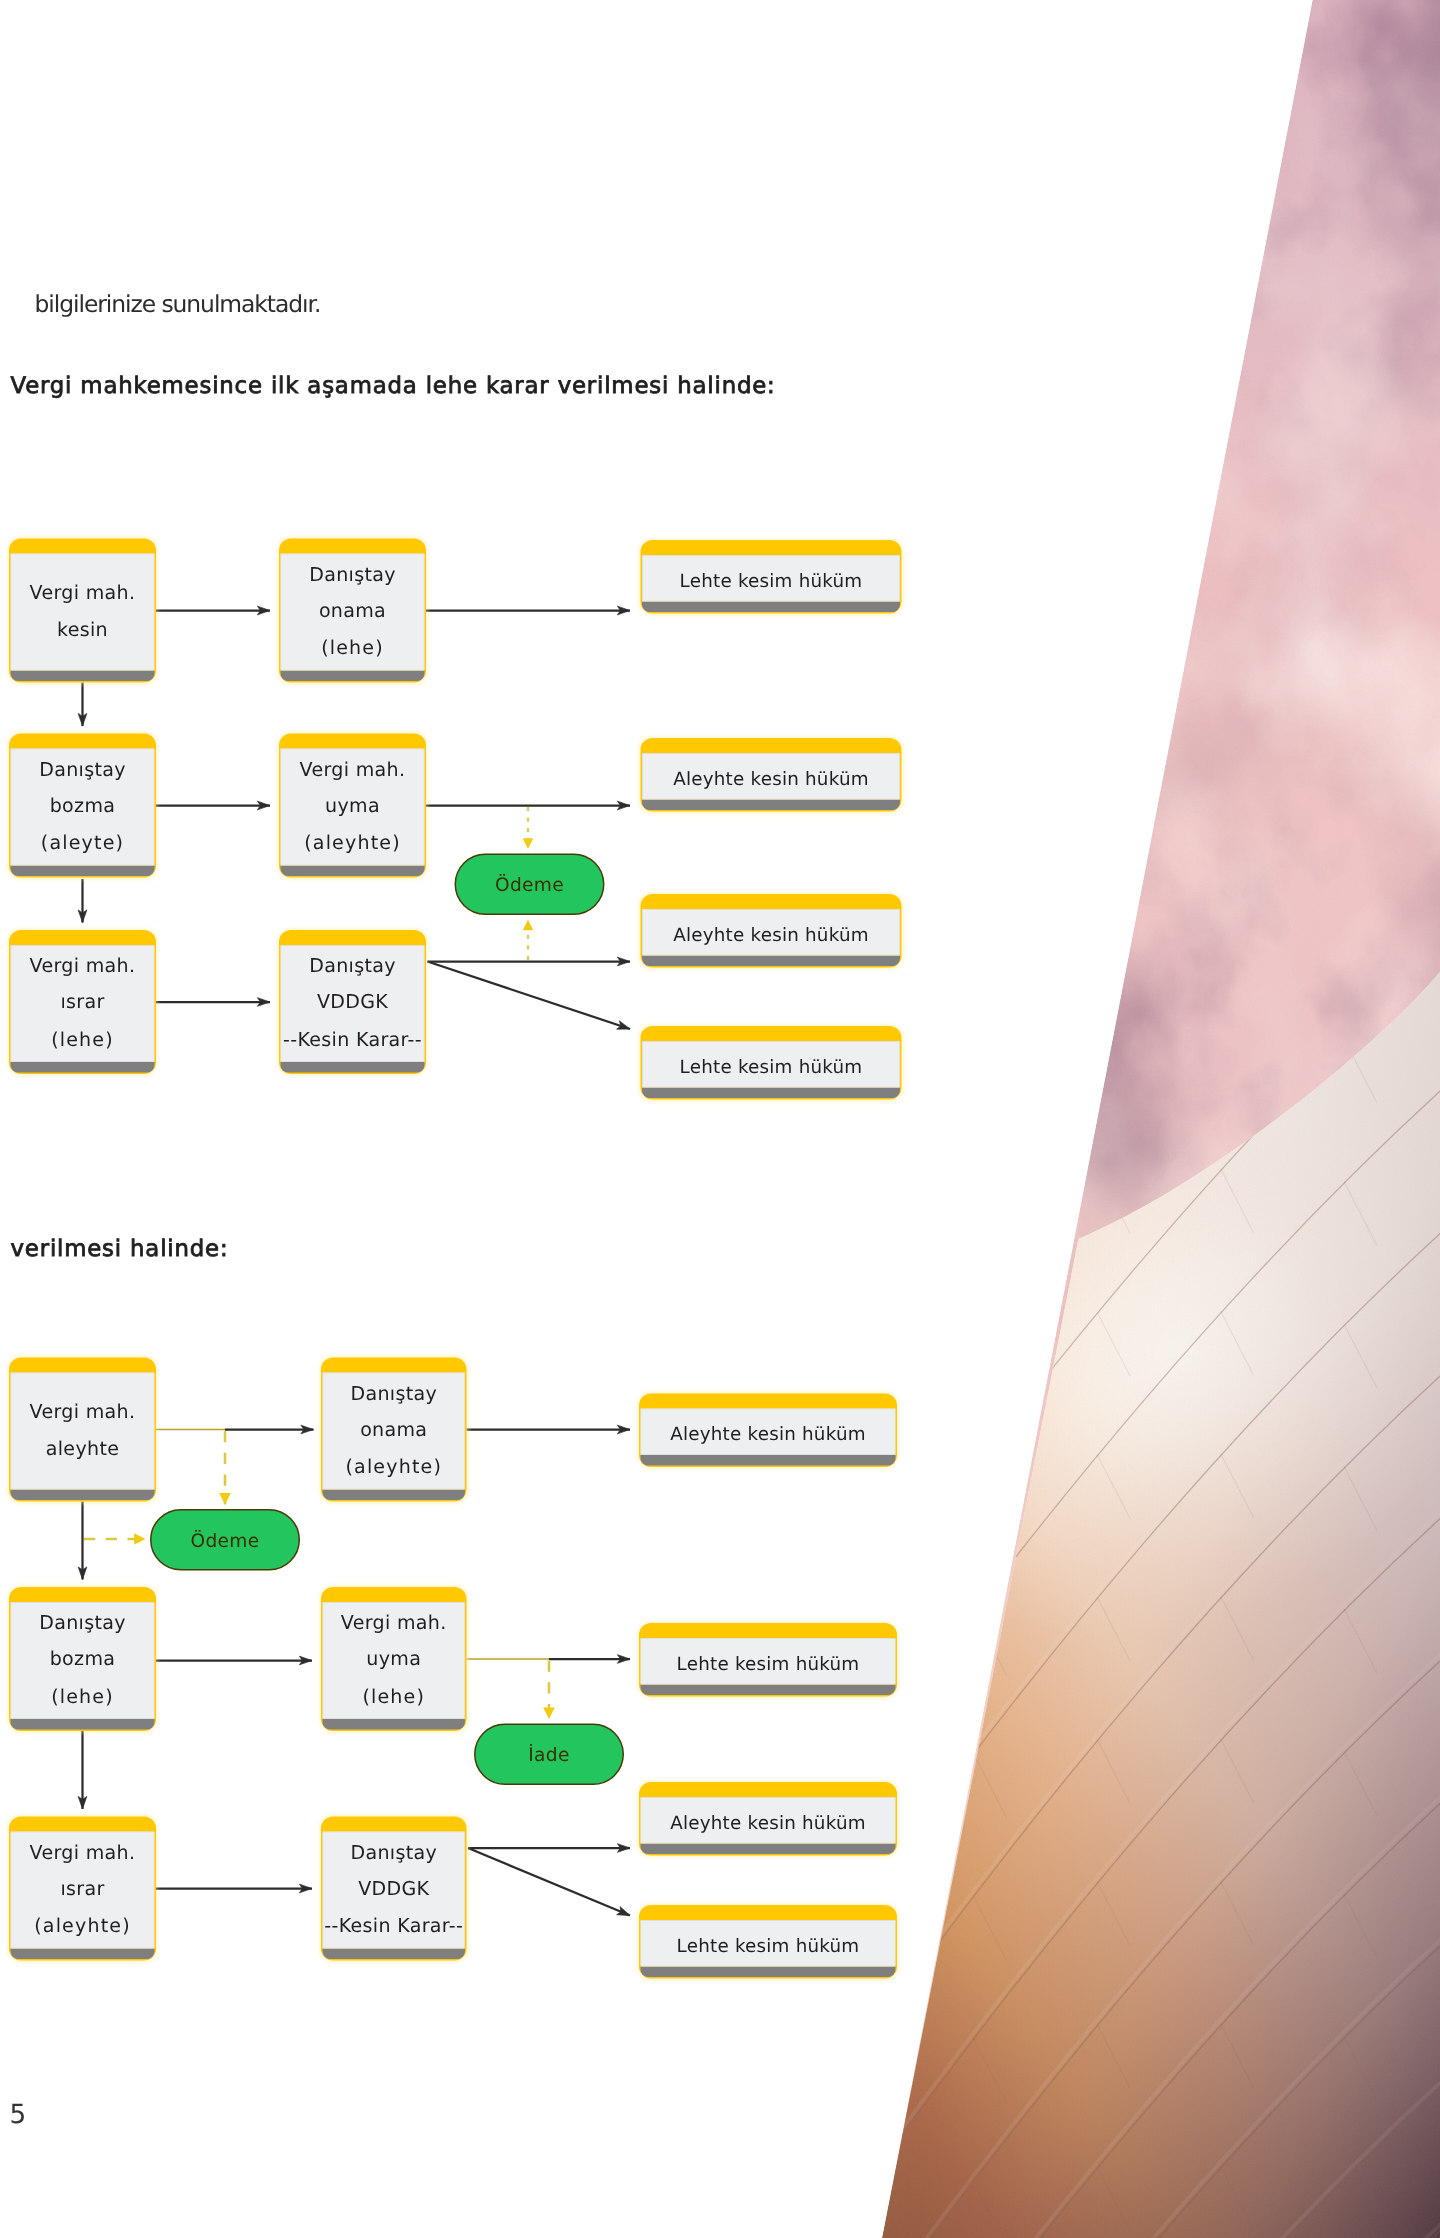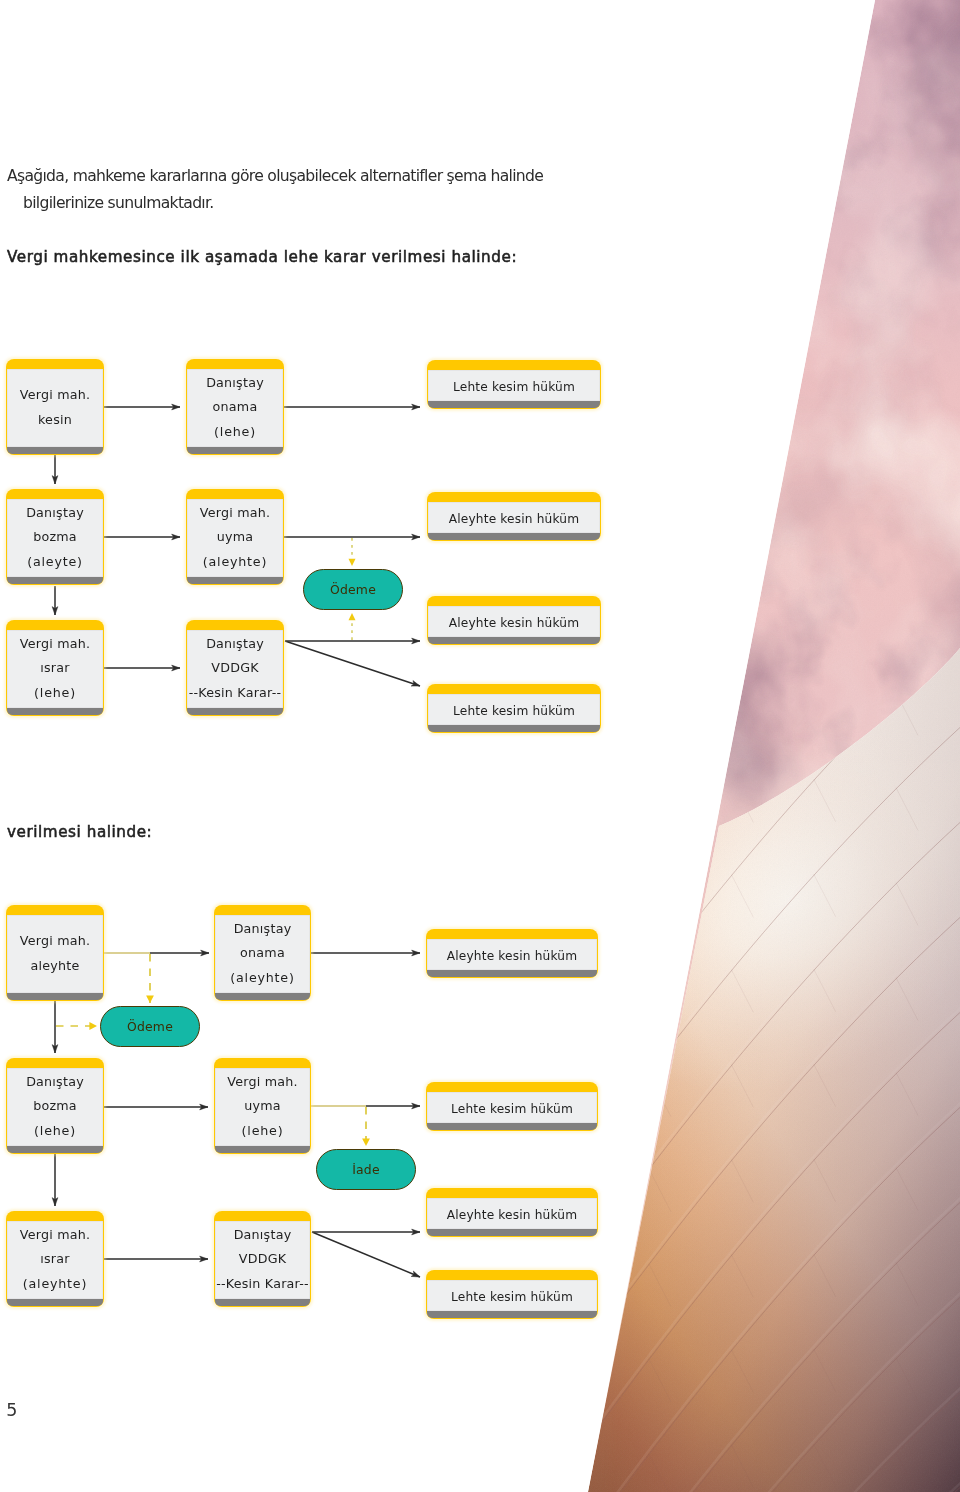--- a/index.html
+++ b/index.html
@@ -20,21 +20,21 @@
   .node > .inner{position:absolute;left:1.3px;right:1.3px;top:9.5px;bottom:8.5px;
         background:#eeeff0;border-radius:0.5px;
         display:flex;flex-direction:column;align-items:center;justify-content:center;
         box-shadow:inset 0 0 0 0.5px #dcdcde;}
   .node > .shade{position:absolute;left:1.3px;right:1.3px;bottom:1.5px;height:7px;background:#807f7f;
         border-bottom-left-radius:5px;border-bottom-right-radius:5px;}
   .node .line{font-family:"DejaVu Sans",sans-serif;font-size:12.7px;color:#1f1f1f;white-space:pre;line-height:24.6px;letter-spacing:0.22px;}
   .node .line.paren{letter-spacing:0.78px;}
   .node.wide .line{font-size:12.2px;line-height:16px;letter-spacing:0.15px;position:relative;top:2px;}
 
-  .oval{position:absolute;box-sizing:border-box;background:#14b8a6;border:1.4px solid #4a3a06;
+  .oval{position:absolute;box-sizing:border-box;background:#22c55e;border:1.4px solid #4a3a06;
         border-radius:999px;display:flex;align-items:center;justify-content:center;
         font-family:"DejaVu Sans",sans-serif;font-size:12.4px;color:#3c2f05;letter-spacing:0.2px;}
 
   svg.ov{position:absolute;left:0;top:0;width:960px;height:1492px;pointer-events:none;}
 </style>
 </head>
 <body>
 
 <div id="page">
   <div id="bg">
@@ -485,21 +485,20 @@
       <g>
         <line x1="312" y1="1232" x2="420" y2="1232" stroke="#2c2c2c" stroke-width="1.5"></line>
         <polygon fill="#2c2c2c" stroke="#2c2c2c" stroke-width="0.45" stroke-linejoin="round" points="0,0 -8.4,-2.9 -6.4,0 -8.4,2.9" transform="translate(420,1232) rotate(0)"></polygon>
       </g>
       <g>
         <line x1="312" y1="1232" x2="420" y2="1277" stroke="#2c2c2c" stroke-width="1.5"></line>
         <polygon fill="#2c2c2c" stroke="#2c2c2c" stroke-width="0.45" stroke-linejoin="round" points="0,0 -8.4,-2.9 -6.4,0 -8.4,2.9" transform="translate(420,1277) rotate(22.619864948040426)"></polygon>
       </g>
     </svg>
   <div id="content">
-      <div class="para" style="left: 7px; top: 167px;">Aşağıda, mahkeme kararlarına göre oluşabilecek alternatifler şema halinde</div>
       <div class="para" style="left: 23px; top: 194px;">bilgilerinize sunulmaktadır.</div>
       <div class="head" style="left: 7px; top: 248px; text-align: center;">Vergi mahkemesince ilk aşamada lehe karar verilmesi halinde:</div>
       <div class="head" style="left: 7px; top: 823px;">verilmesi halinde:</div>
       <div class="pagenum">5</div>
       <div class="node" style="left: 6px; top: 359px; width: 98px; height: 96px;">
         <div class="shade"></div>
         <div class="inner">
           <div class="line">Vergi mah.</div>
           <div class="line">kesin</div>
         </div>

